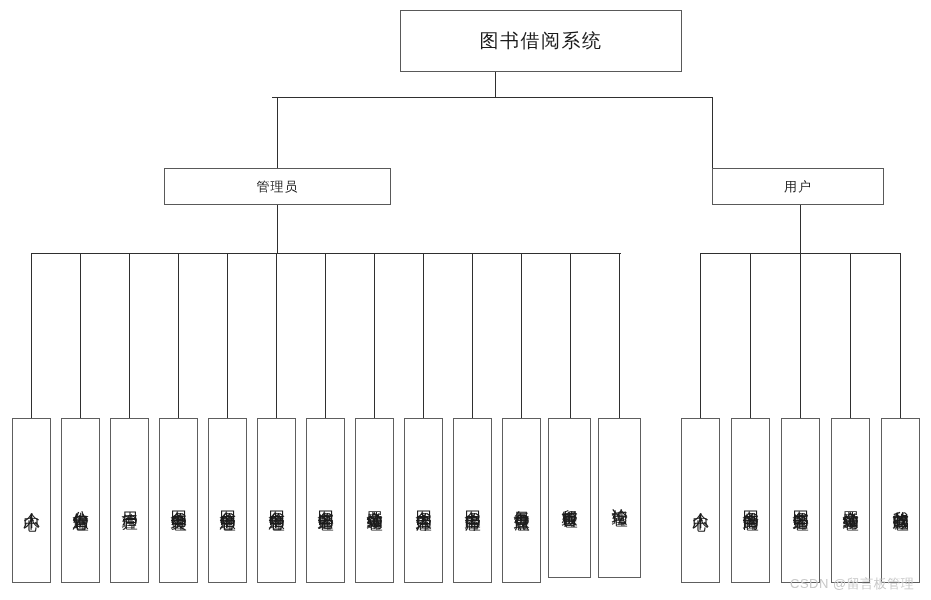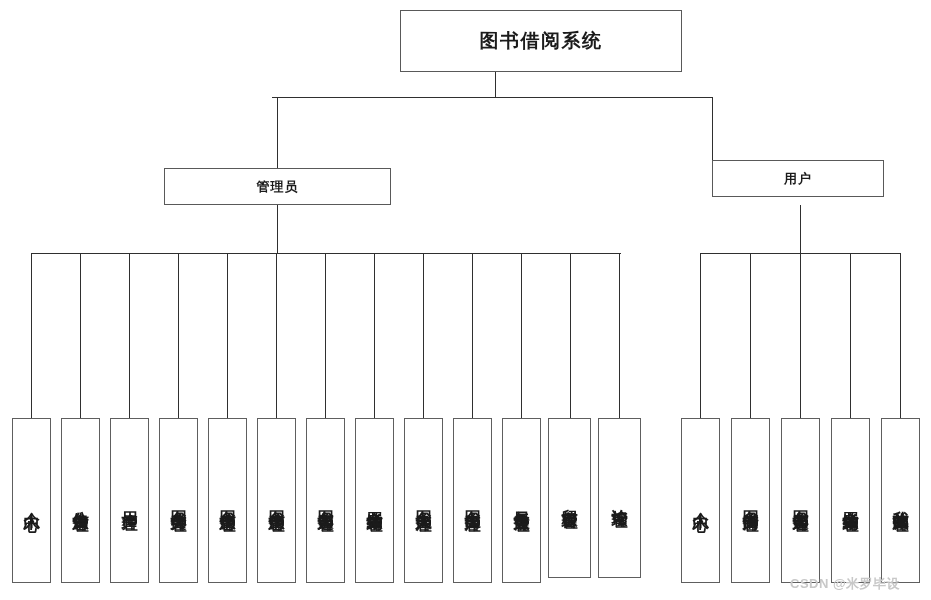--- a/index.html
+++ b/index.html
@@ -10,21 +10,20 @@
   body {
     font-family: "Liberation Serif", "DejaVu Serif", serif;
     color: #1b1b1b;
   }
   #diagram {
     position: relative;
     width: 931px;
     height: 600px;
     background: #ffffff;
     overflow: hidden;
-    font-weight: bold;
   }
   .node {
     position: absolute;
     box-sizing: border-box;
     border: 1px solid #595959;
     background: #ffffff;
     display: flex;
     align-items: center;
     justify-content: center;
     color: #1b1b1b;
@@ -81,21 +80,21 @@
 
   <div class="edge edge-v" style="left:495px; top:72px; width:1px; height:25px;"></div>
   <div class="edge edge-h" style="left:272px; top:97px; width:441px; height:1px;"></div>
   <div class="edge edge-v" style="left:277px; top:97px; width:1px; height:71px;"></div>
   <div class="edge edge-v" style="left:712px; top:97px; width:1px; height:71px;"></div>
 
   <div class="node node-h" style="left:164px; top:168px; width:227px; height:37px;">
     <span>管理员</span>
   </div>
 
-  <div class="node node-h" style="left:712px; top:160px; width:172px; height:37px;">
+  <div class="node node-h" style="left:712px; top:168px; width:172px; height:37px;">
     <span>用户</span>
   </div>
 
   <div class="edge edge-v" style="left:277px; top:205px; width:1px; height:48px;"></div>
   <div class="edge edge-h" style="left:31px; top:253px; width:590px; height:1px;"></div>
 
   <div class="edge edge-v" style="left:31px; top:253px; width:1px; height:165px;"></div>
   <div class="edge edge-v" style="left:80px; top:253px; width:1px; height:165px;"></div>
   <div class="edge edge-v" style="left:129px; top:253px; width:1px; height:165px;"></div>
   <div class="edge edge-v" style="left:178px; top:253px; width:1px; height:165px;"></div>
@@ -167,15 +166,15 @@
   <div class="leaf" style="left:781px; top:418px; width:39px; height:165px;">
     <span class="leaf-label">图书归还管理</span>
   </div>
   <div class="leaf" style="left:831px; top:418px; width:39px; height:165px;">
     <span class="leaf-label">罚金缴纳管理</span>
   </div>
   <div class="leaf" style="left:881px; top:418px; width:39px; height:165px;">
     <span class="leaf-label">我的收藏管理</span>
   </div>
 
-  <div class="watermark" style="left:790px; top:575px;">CSDN @米罗毕设</div>
+  <div class="watermark" style="left:790px; top:575px;">CSDN @留言板管理</div>
 
 </div>
 
 </body></html>

